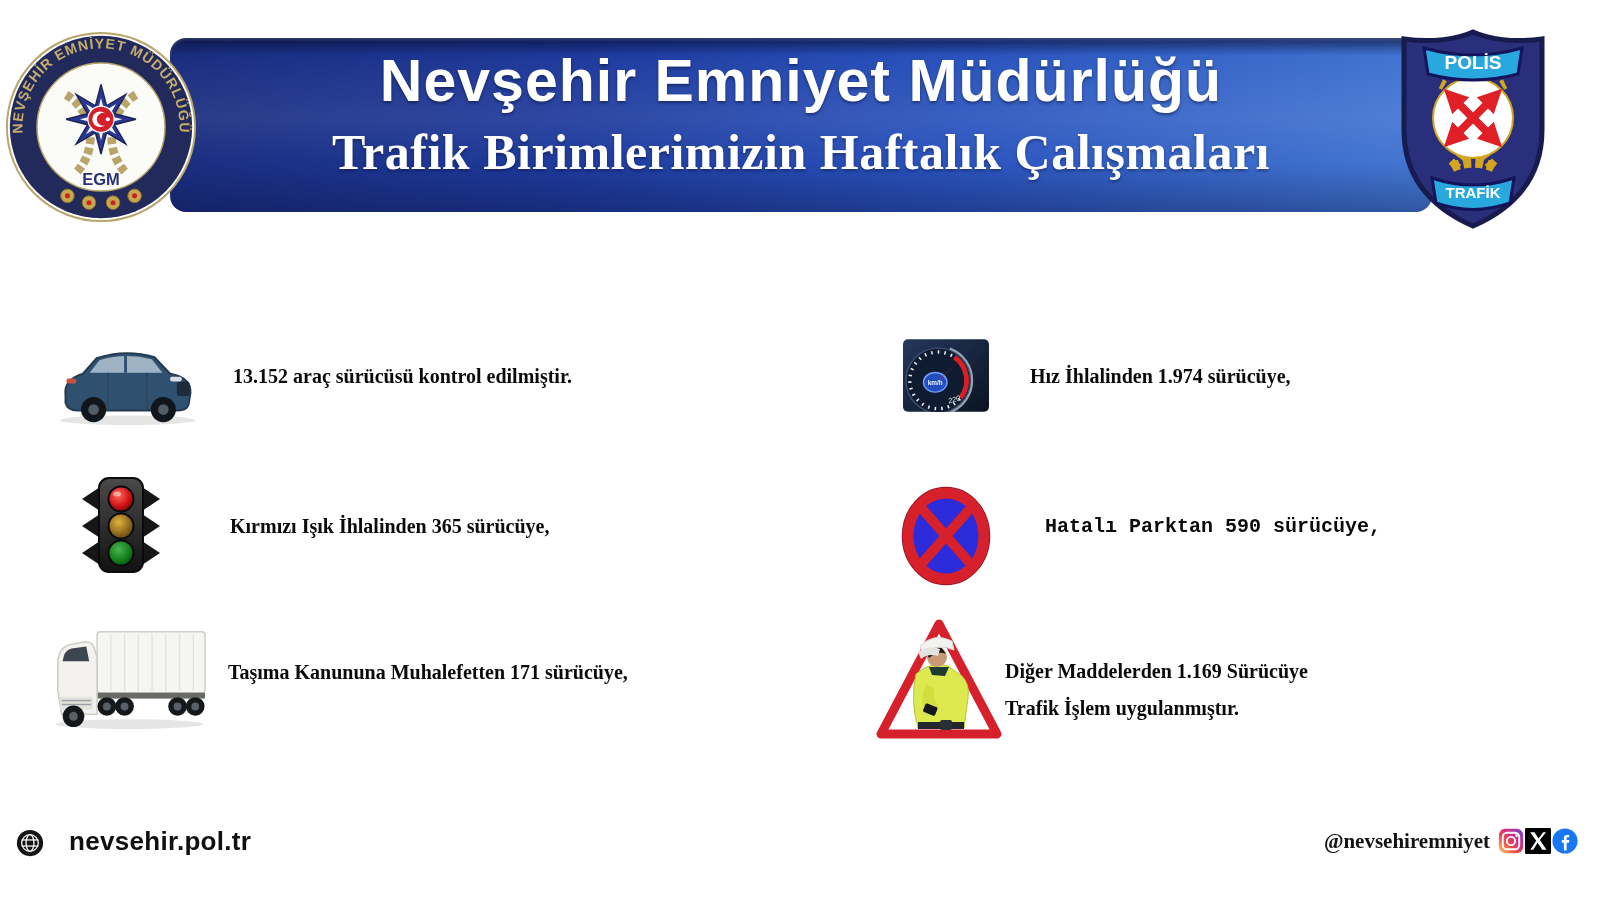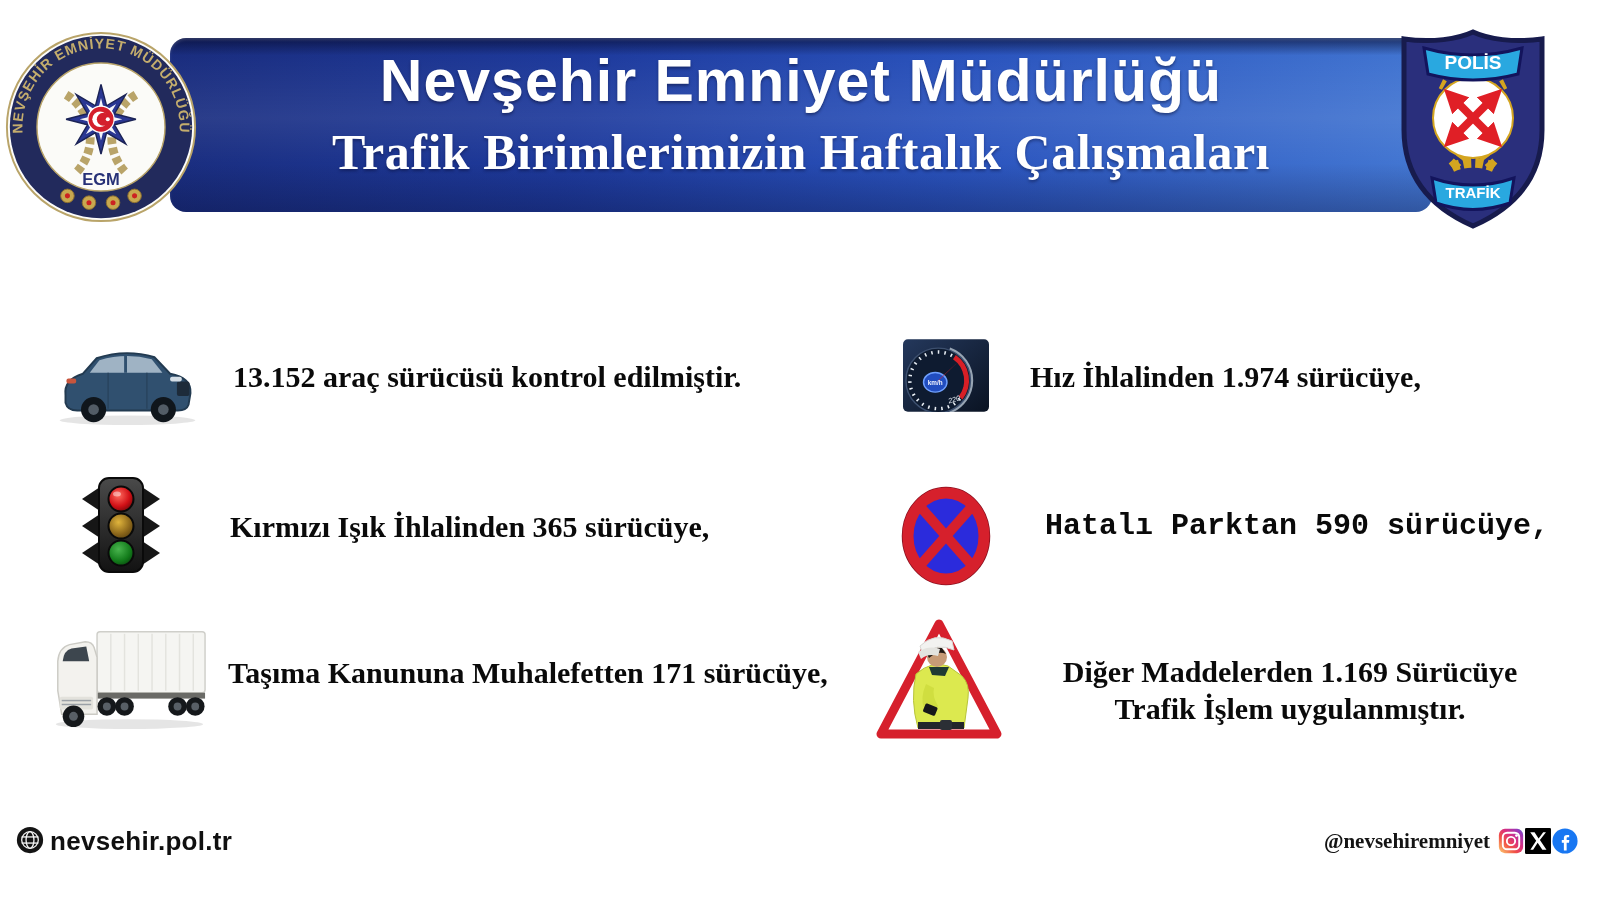--- a/index.html
+++ b/index.html
@@ -23,27 +23,27 @@
     letter-spacing:1px;text-shadow:0 2px 3px rgba(4,8,40,.45);white-space:nowrap;
   }
   .banner-subtitle{
     left:0;top:86px;width:100%;text-align:center;color:#fff;
     font-family:"Liberation Serif",serif;font-weight:bold;font-size:50px;line-height:56px;
     letter-spacing:.5px;text-shadow:0 2px 3px rgba(4,8,40,.4);white-space:nowrap;
   }
 
   
   .stat-text{
-    font-family:"Liberation Serif",serif;font-weight:bold;font-size:30px;line-height:37px;
+    font-family:"Liberation Serif",serif;font-weight:bold;font-size:20px;line-height:37px;
     color:#0a0a0a;white-space:nowrap;
   }
-  .stat-text.center2{white-space:normal;text-align:center;}
+  .stat-text.center2{white-space:normal;text-align:left;}
 
   
-  .footer-left{left:16px;top:826px;display:flex;align-items:flex-start;gap:6px;}
+  .footer-left{left:16px;top:826px;display:flex;align-items:flex-end;gap:25px;}
   .footer-site{
     font-family:"Liberation Sans",sans-serif;font-weight:600;font-size:26px;color:#101010;letter-spacing:.3px;
   }
   .footer-right{right:22px;top:828px;display:flex;align-items:center;gap:1px;}
   .footer-handle{
     font-family:"Liberation Serif",serif;font-weight:bold;font-size:21px;color:#141414;margin-right:7px;
   }
   .soc{width:26px;height:26px;display:inline-block;}
   svg{display:block;}
 </style>

